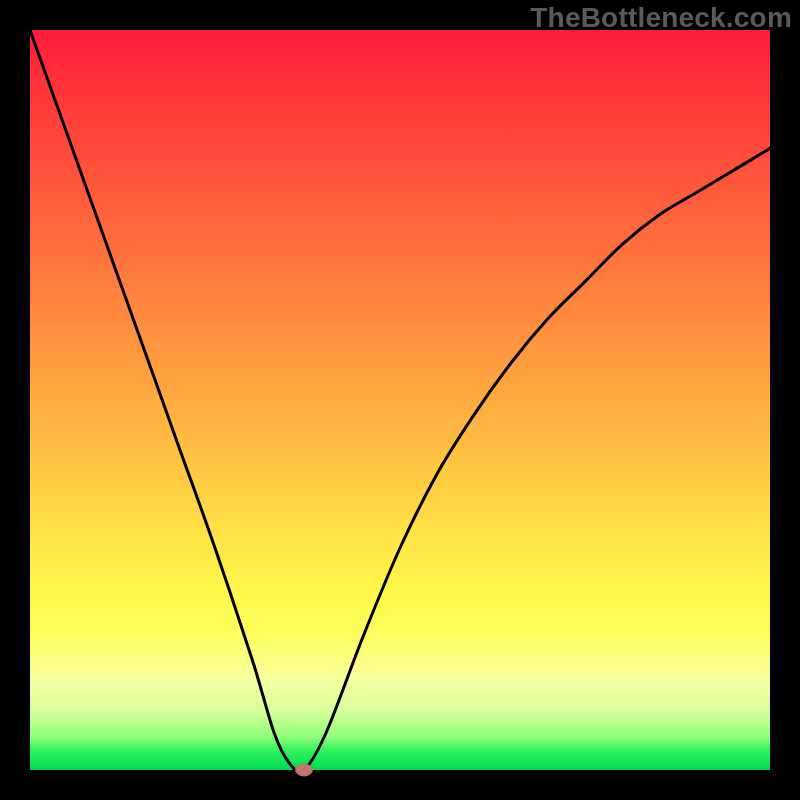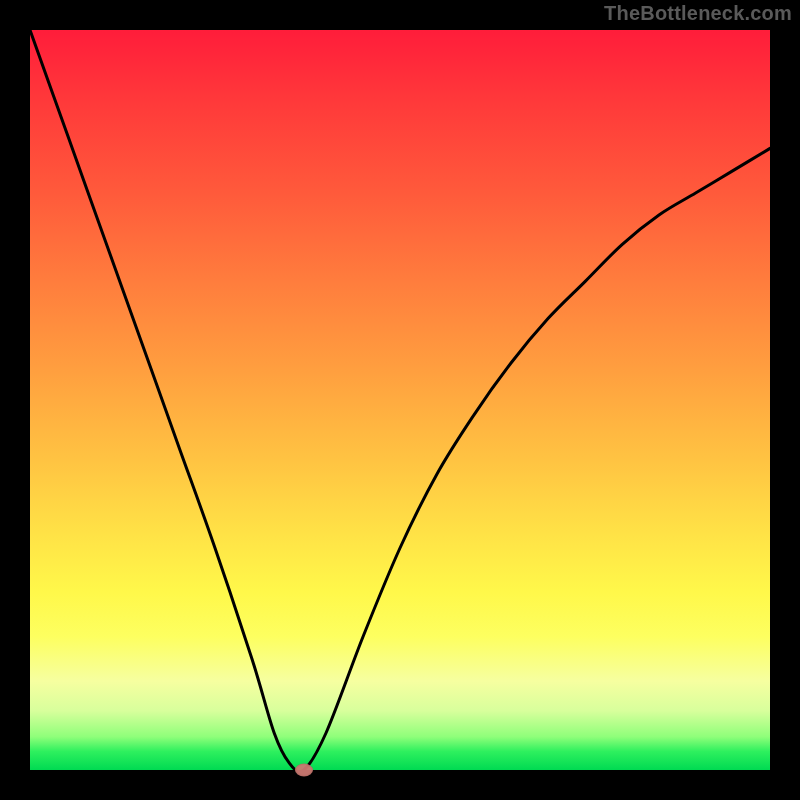--- a/index.html
+++ b/index.html
@@ -15,21 +15,21 @@
     position: relative;
     width: 800px;
     height: 800px;
     background: #000;
   }
   .watermark {
     position: absolute;
     top: 2px;
     right: 8px;
     color: #5a5a5a;
-    font-size: 20px;
+    font-size: 28px;
     font-weight: 600;
     letter-spacing: 0.2px;
     z-index: 10;
   }
   .plot-frame {
     position: absolute;
     left: 30px;
     top: 30px;
     width: 740px;
     height: 740px;

